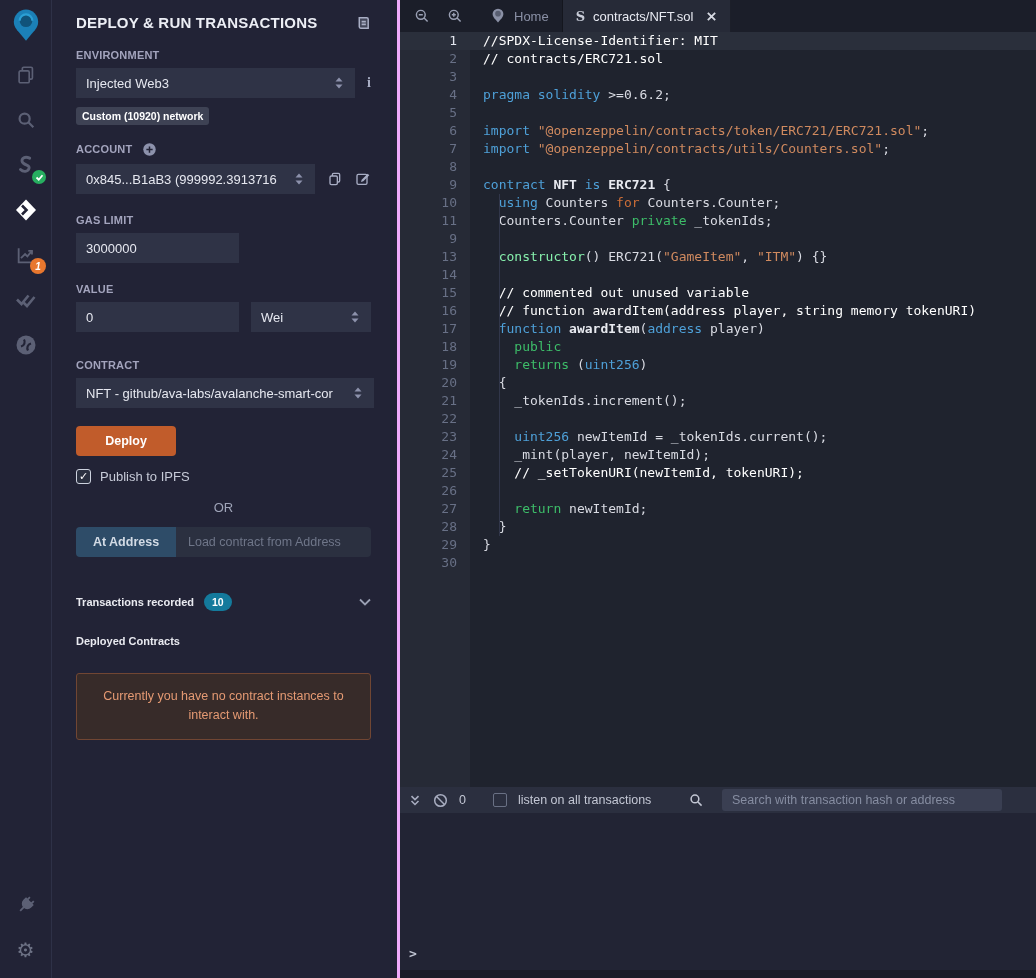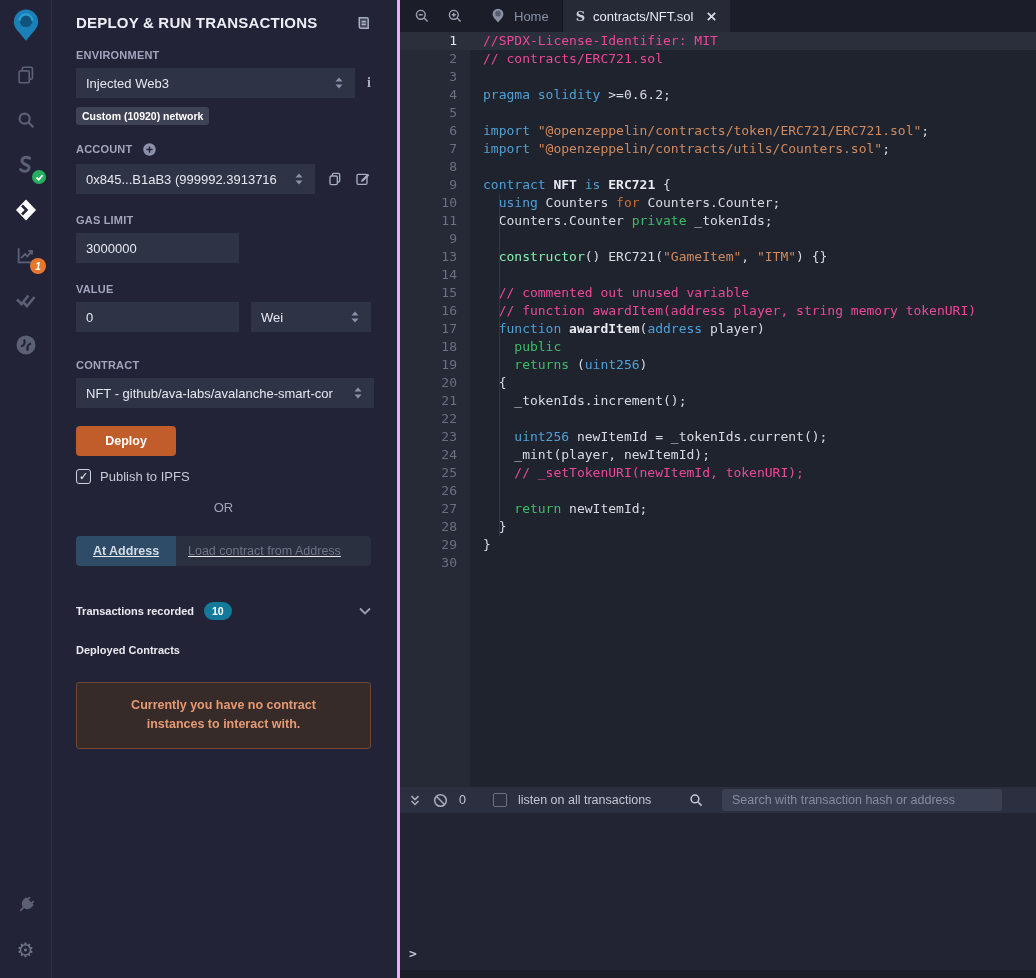--- a/index.html
+++ b/index.html
@@ -36,34 +36,34 @@
   .net-badge { display:inline-block; margin-top:9px; background:#3e4254; color:#fff;
     font-size:10.5px; font-weight:700; padding:3px 6px; border-radius:3px; }
   input.inp { width:163px; }
   .btn-deploy { margin-top:18px; width:100px; height:30px; background:#c15c2b; border:none;
     border-radius:4px; color:#fff; font-size:12.5px; font-weight:700; cursor:pointer; }
   .cb-row { margin-top:13px; display:flex; align-items:center; gap:9px; font-size:13px; color:#c7cbd8; }
   .cb { width:15px; height:15px; border:1px solid #cdd2de; border-radius:3px; background:#2b3040;
     color:#fff; font-size:11px; line-height:13px; text-align:center; cursor:pointer; }
   .cb.checked::after { content:"✓"; }
   .or { margin-top:16px; text-align:center; color:#9fa4b8; font-size:13px; }
-  .ataddr { margin-top:21px; display:flex;text-decoration:underline; }
+  .ataddr { margin-top:12px; display:flex; }
   .btn-ataddr { width:100px; height:30px; flex:none; background:#2e4c68; border:none;
     border-radius:4px 0 0 4px; color:#d3dbe5; font-size:12.5px; font-weight:700; cursor:pointer; }
   .ataddr input { flex:1; height:30px; background:#2b3040; border:none; border-radius:0 4px 4px 0;
     padding:0 12px; color:#dfe2ea; font-size:12.5px; }
   .ataddr input::placeholder { color:#6f7689; }
   .trx-row { margin-top:36px; display:flex; align-items:center; }
   .trx-label, .deployed-label { font-size:11px; font-weight:700; color:#e9eaf0; }
   .trx-badge { margin-left:10px; background:#147a9c; color:#fff; font-size:10.5px; font-weight:700;
     padding:3px 8px; border-radius:10px; }
   .trx-chevron { margin-left:auto; color:#9aa0b4; }
   .deployed-row { margin-top:20px; }
   .warnbox { margin-top:24px; border:1px solid #714633; background:#372b29; border-radius:3px;
-    padding:13px 24px; font-size:12.5px; color:#e59a73; text-align:center; line-height:1.55;font-weight:bold; }
+    padding:13px 24px; font-size:12.5px; color:#e59a73; text-align:center; line-height:1.55; }
   .icn { color:#a9aec5; display:inline-flex; cursor:pointer; }
   .info-i { font-weight:700; font-size:14px; color:#a9aec5; font-family:"Liberation Serif",serif; cursor:pointer; }
 
   
   .main { flex:1; display:flex; flex-direction:column; min-width:0; }
   .tabbar { height:32px; flex:none; background:#1b1e29; display:flex; align-items:stretch; }
   .zoombox { display:flex; align-items:center; gap:17px; padding:0 14px; color:#9aa0b4; }
   .tab { display:flex; align-items:center; gap:8px; padding:0 13px; font-size:13px; color:#8a90a5;
     cursor:pointer; border-right:1px solid rgba(0,0,0,.25); }
   .tab.active { background:#262a37; color:#e8eaf2; }
@@ -73,21 +73,21 @@
   .editor { flex:1; position:relative; background:#1f232e; overflow:hidden;
     font-family:"DejaVu Sans Mono",monospace; font-size:13px; line-height:18px; cursor:text; }
   .editor::before { content:""; position:absolute; left:0; top:0; bottom:0; width:70px; background:#262a36; }
   .line { display:flex; height:18px; position:relative; }
   .line.cur { background:#2a2f3b; }
   .ln { width:70px; flex:none; text-align:right; padding-right:13px; color:#687086; position:relative; }
   .line.cur .ln { color:#e2e5ee; }
   .lc { white-space:pre; padding-left:13px; color:#d9dbe3; position:relative; }
   .line.g .lc::before { content:""; position:absolute; left:calc(13px + 2ch); top:0; bottom:0;
     border-left:1px solid #31364a; }
-  .tk-cm { color:#ec4899; } .tk-kw { color:#4ea0d8; } .tk-str { color:#d08a5f; }
+  .tk-cm { color:#ffffff; } .tk-kw { color:#4ea0d8; } .tk-str { color:#d08a5f; }
   .tk-kwo { color:#cd6e38; } .tk-kwg { color:#3dbd69; } .tk-kwp { color:#86efac; }
   .tk-fn { color:#e8eaf0; font-weight:700; } .tk-pl { color:#d9dbe3; }
 
   
   .terminal { height:191px; flex:none; display:flex; flex-direction:column; background:#222434; }
   .tbar { height:26px; flex:none; background:#2b2f3f; display:flex; align-items:center;
     padding:0 34px 0 8px; gap:11px; color:#a8adc0; }
   .tcount { font-size:12.5px; color:#c3c7d4; }
   .tcb { width:14px; height:14px; border:1px solid #697084; border-radius:2px; background:transparent;
     margin-left:16px; cursor:pointer; }

